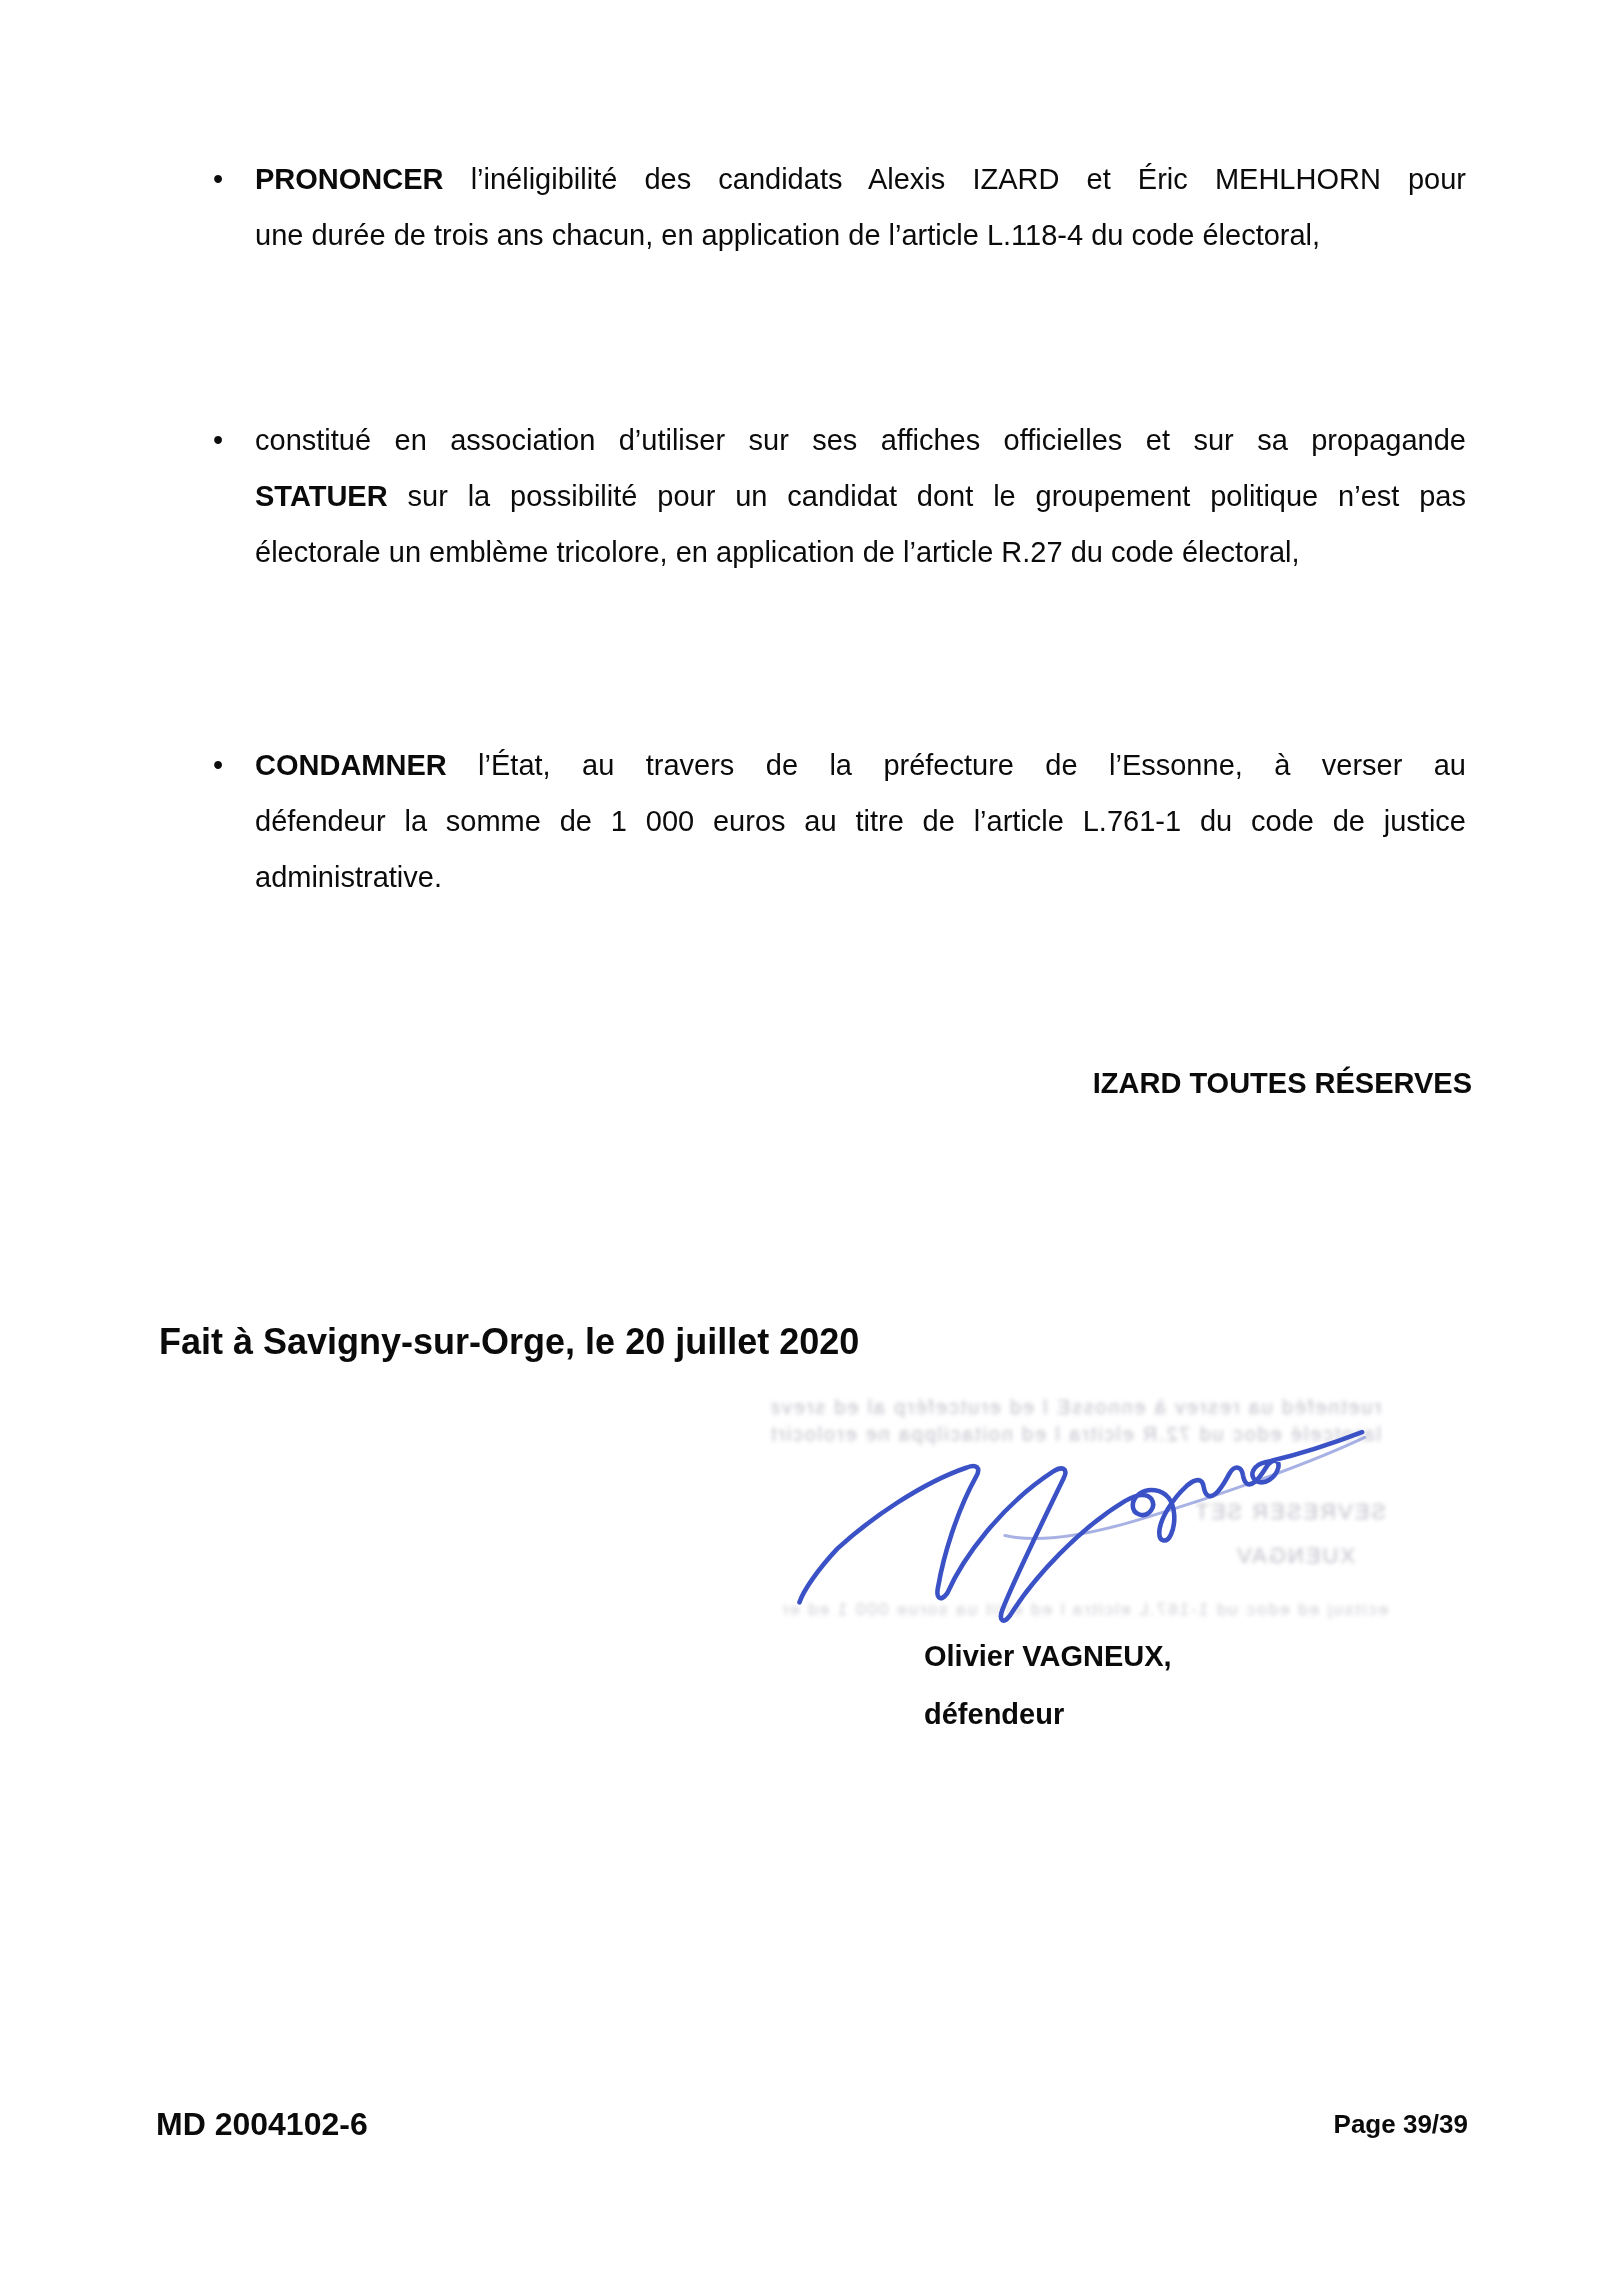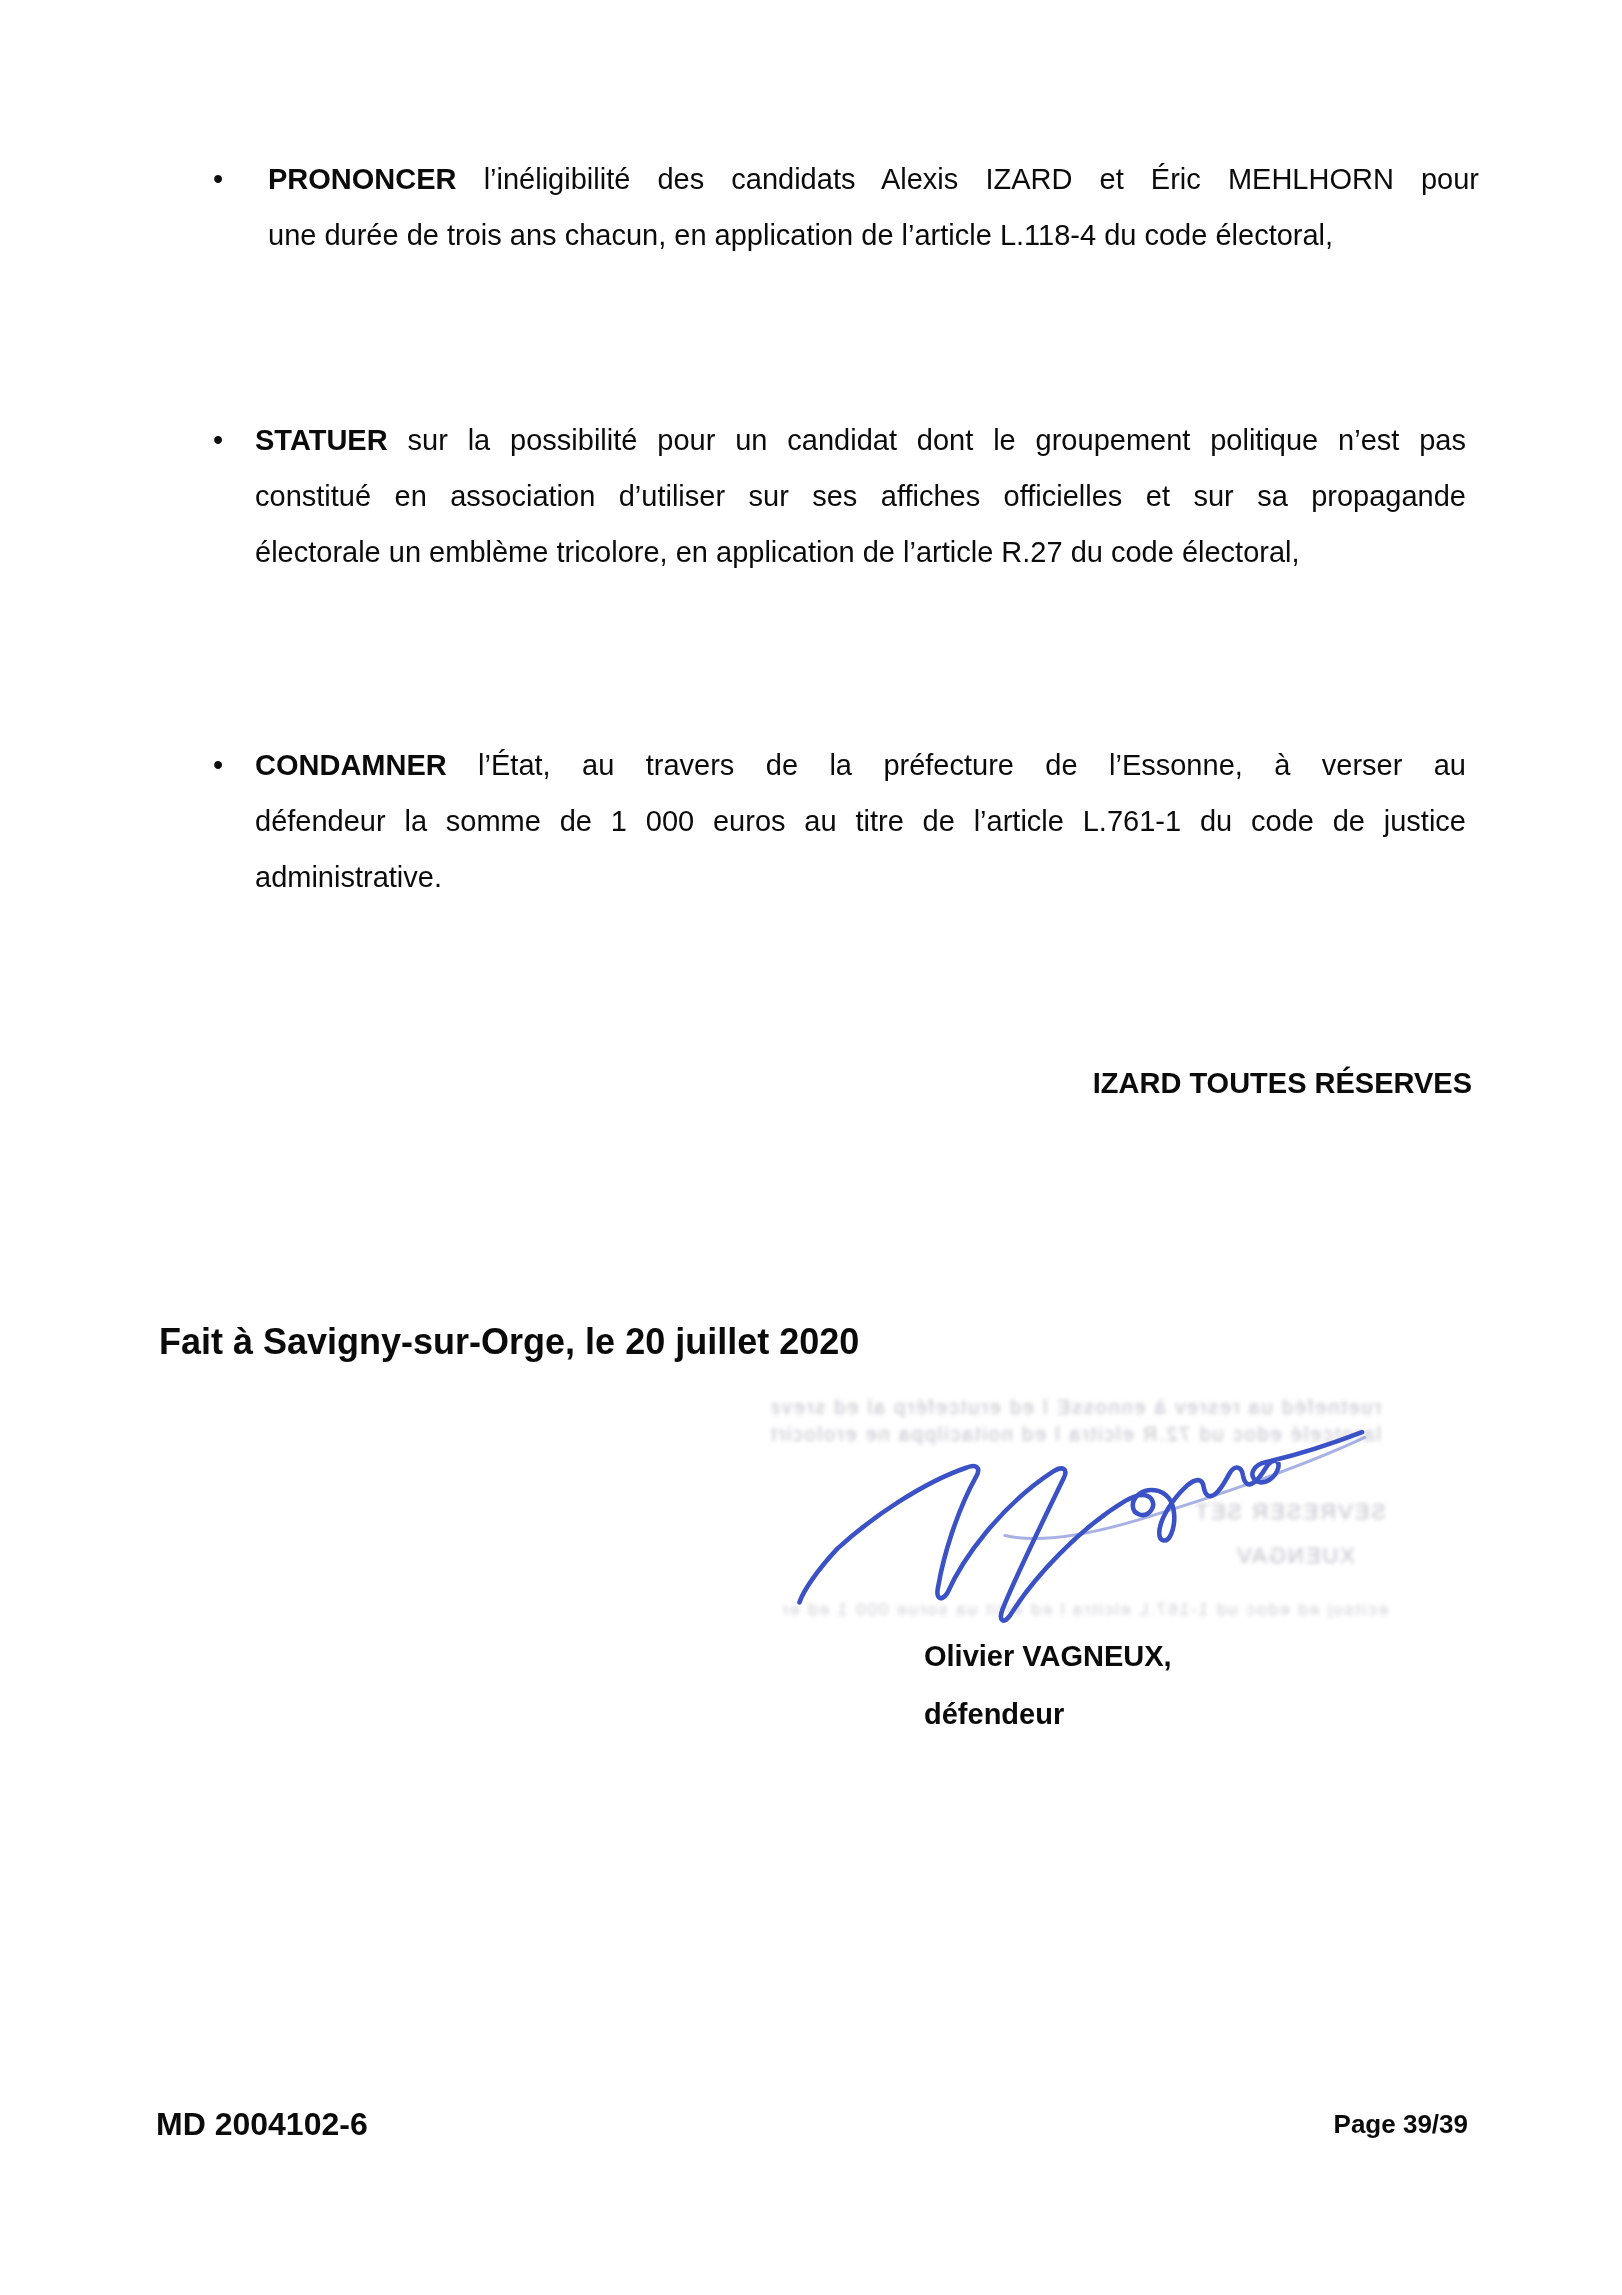--- a/index.html
+++ b/index.html
@@ -88,29 +88,29 @@
     width: 628px;
     height: 236px;
   }
 </style>
 </head>
 <body>
 
 <div class="page">
 
   <div class="abs bullet-dot" style="top:151px;">•</div>
-  <div class="abs body-text para" style="top:151px;margin-left:13px;">
+  <div class="abs body-text para" style="top:151px;">
     <div class="line"><span class="lead">PRONONCER</span><span> l’inéligibilité des candidats Alexis IZARD et Éric MEHLHORN pour</span></div>
     <div class="line last">une durée de trois ans chacun, en application de l’article L.118-4 du code électoral,</div>
   </div>
 
   <div class="abs bullet-dot" style="top:412px;">•</div>
   <div class="abs body-text para" style="top:412px;">
+    <div class="line">constitué en association d’utiliser sur ses affiches officielles et sur sa propagande</div>
     <div class="line"><span class="lead">STATUER</span><span> sur la possibilité pour un candidat dont le groupement politique n’est pas</span></div>
-    <div class="line">constitué en association d’utiliser sur ses affiches officielles et sur sa propagande</div>
     <div class="line last">électorale un emblème tricolore, en application de l’article R.27 du code électoral,</div>
   </div>
 
   <div class="abs bullet-dot" style="top:737px;">•</div>
   <div class="abs body-text para" style="top:737px;">
     <div class="line"><span class="lead">CONDAMNER</span><span> l’État, au travers de la préfecture de l’Essonne, à verser au</span></div>
     <div class="line">défendeur la somme de 1 000 euros au titre de l’article L.761-1 du code de justice</div>
     <div class="line last">administrative.</div>
   </div>
 

